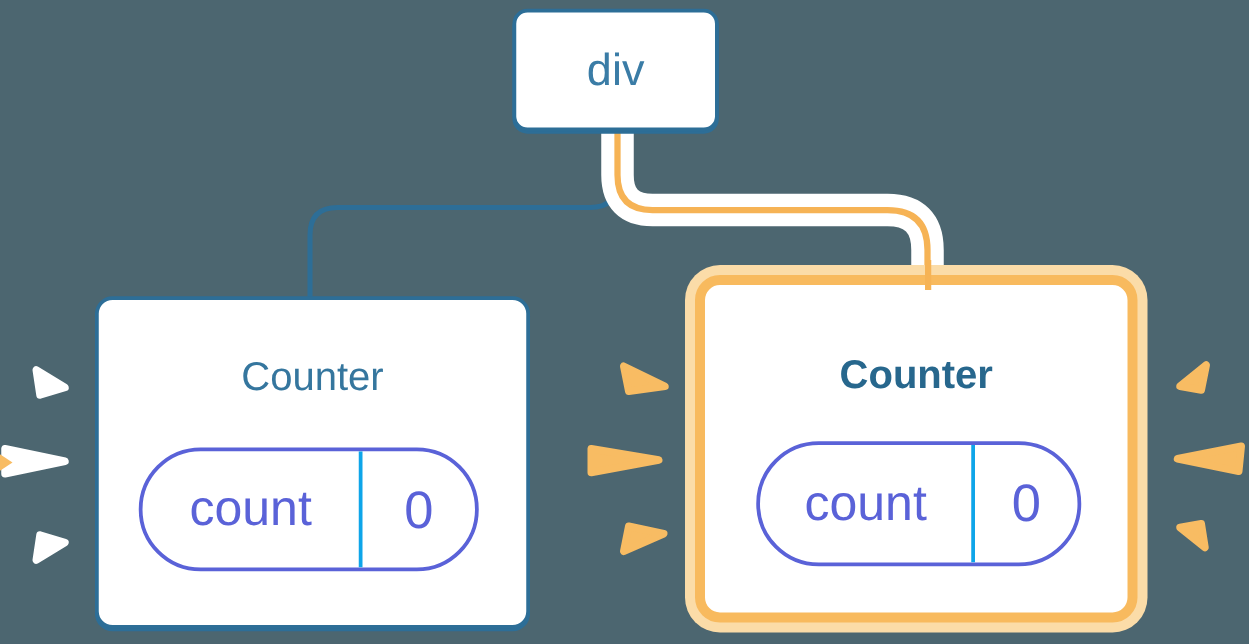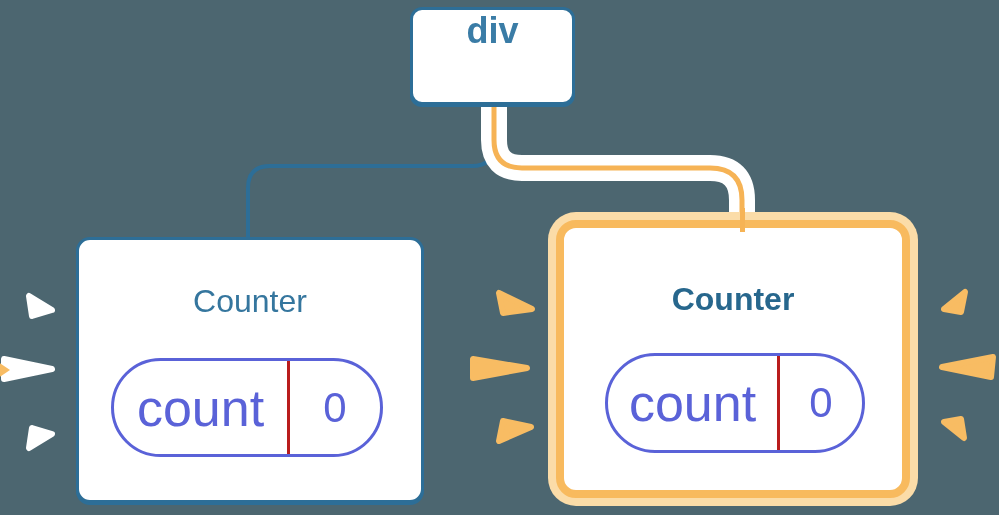--- a/index.html
+++ b/index.html
@@ -7,21 +7,21 @@
     position:relative;width:999px;height:515px;overflow:hidden;
     background:#4C6670;
     font-family:"Liberation Sans", sans-serif;
   }
   #edges{position:absolute;left:0;top:0;z-index:1;}
   .node{position:absolute;background:#fff;box-sizing:border-box;z-index:2;}
   #root-node{
     left:410px;top:7px;width:165px;height:98px;
     border:3px solid #2D6E97;border-radius:12px;
     box-shadow:0 2px 0 0 #2D6E97;
-    display:flex;justify-content:center;font-weight:bold;
+    display:flex;align-items:center;justify-content:center;
   }
   #root-node .root-label{font-size:36px;color:#3A7CA6;}
   #counter-left{
     left:76px;top:237px;width:348px;height:266px;
     border:3px solid #2D6E97;border-radius:14px;
     box-shadow:0 2px 0 0 #2D6E97;
   }
   #counter-right{
     left:556px;top:220px;width:354px;height:278px;
     border:8px solid #F8BA5E;border-radius:20px;
@@ -35,23 +35,23 @@
   #counter-right .counter-title{top:55px;color:#27678D;font-weight:700;}
   .state-pill{
     position:absolute;box-sizing:border-box;
     border:3px solid #5A62D8;border-radius:50px;
     display:flex;align-items:stretch;overflow:hidden;
     color:#5A62D8;
   }
   #counter-left .state-pill{left:32px;top:118px;width:272px;height:99px;}
   #counter-right .state-pill{left:41px;top:125px;width:260px;height:100px;}
   .pill-key{
-    flex:0 0 auto;border-right:3px solid #b91c1c;
+    flex:0 0 auto;border-right:3px solid #0ea5e9;
     display:flex;align-items:center;justify-content:center;
-    font-size:52px;
+    font-size:40px;
   }
   #counter-left .pill-key{width:173px;}
   #counter-right .pill-key{width:169px;}
   .pill-value{
     flex:1 1 auto;display:flex;align-items:center;justify-content:center;
     font-size:42px;
   }
   #edge-highlight-overlay{
     position:absolute;left:740px;top:208px;width:5px;height:24px;
     background:#F6B355;z-index:3;

